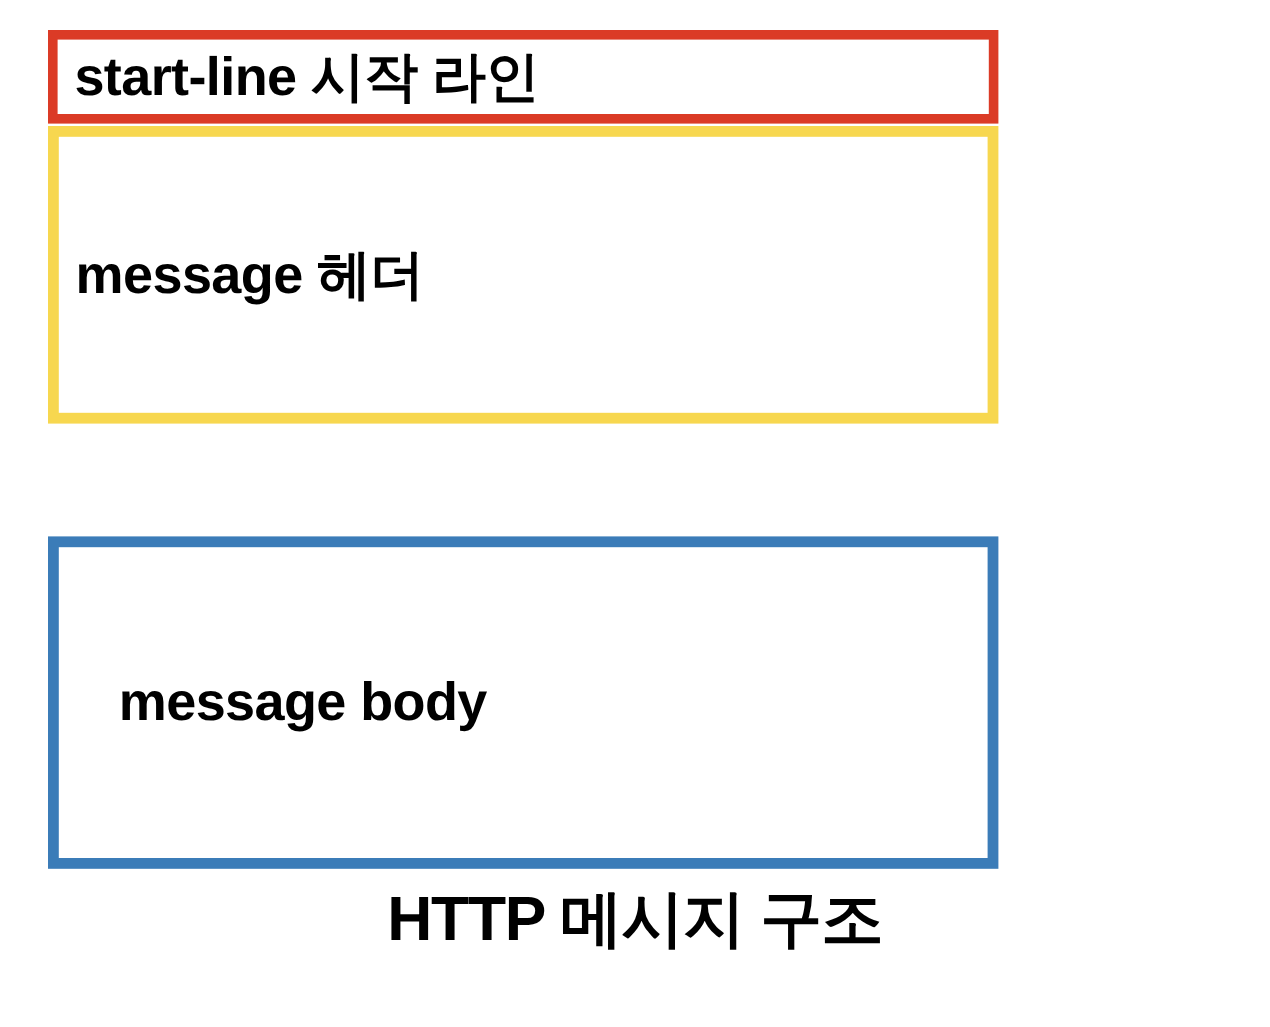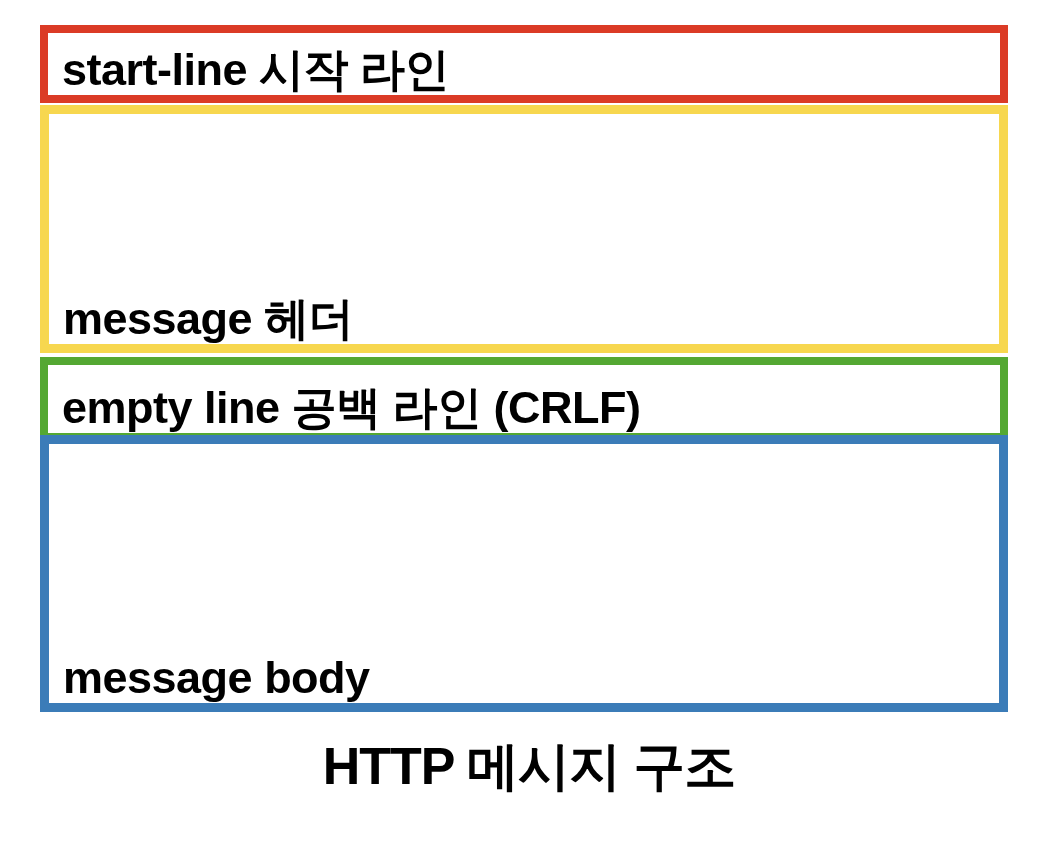--- a/index.html
+++ b/index.html
@@ -18,25 +18,25 @@
     position: relative;
     width: 1058px;
     height: 856px;
     background: #ffffff;
   }
 
   
   .msg-box {
     position: absolute;
     left: 40px;
-    width: 968px;              
+    width: 792px;              
     box-sizing: border-box;
     background: #ffffff;
     display: flex;
-    align-items: flex-end;
+    align-items: center;
     border-style: solid;
   }
 
   .msg-box .box-label {
     display: block;
     font-weight: bold;
     font-size: 45px;
     line-height: 1.08;
     color: #000000;
     letter-spacing: -0.5px;
@@ -54,23 +54,24 @@
     top: 105px;
     height: 248px;
     border-width: 9px;
   }
   #box-empty-line {
     top: 357px;
     height: 84px;
     border-width: 8px;
   }
   #box-message-body {
-    top: 435px;
+    top: 447px;
     height: 277px;
     border-width: 9px;
+    padding-left: 36px;
   }
 
   
   .caption {
     position: absolute;
     left: 0;
     top: 738px;
     width: 1058px;
     text-align: center;
     font-size: 52px;
@@ -86,23 +87,20 @@
 <div class="diagram">
 
   <div class="msg-box" id="box-start-line" style="border-color:#DB3B26;">
     <span class="box-label">start-line 시작 라인</span>
   </div>
 
   <div class="msg-box" id="box-header" style="border-color:#F7D74F;">
     <span class="box-label">message 헤더</span>
   </div>
 
-  <div class="msg-box" id="box-empty-line" style="border-color:#54A832;">
-    <span class="box-label">empty line 공백 라인 (CRLF)</span>
-  </div>
 
   <div class="msg-box" id="box-message-body" style="border-color:#3B7CB8;">
     <span class="box-label">message body</span>
   </div>
 
   <div class="caption">HTTP 메시지 구조</div>
 
 </div>
 
 </body></html>

